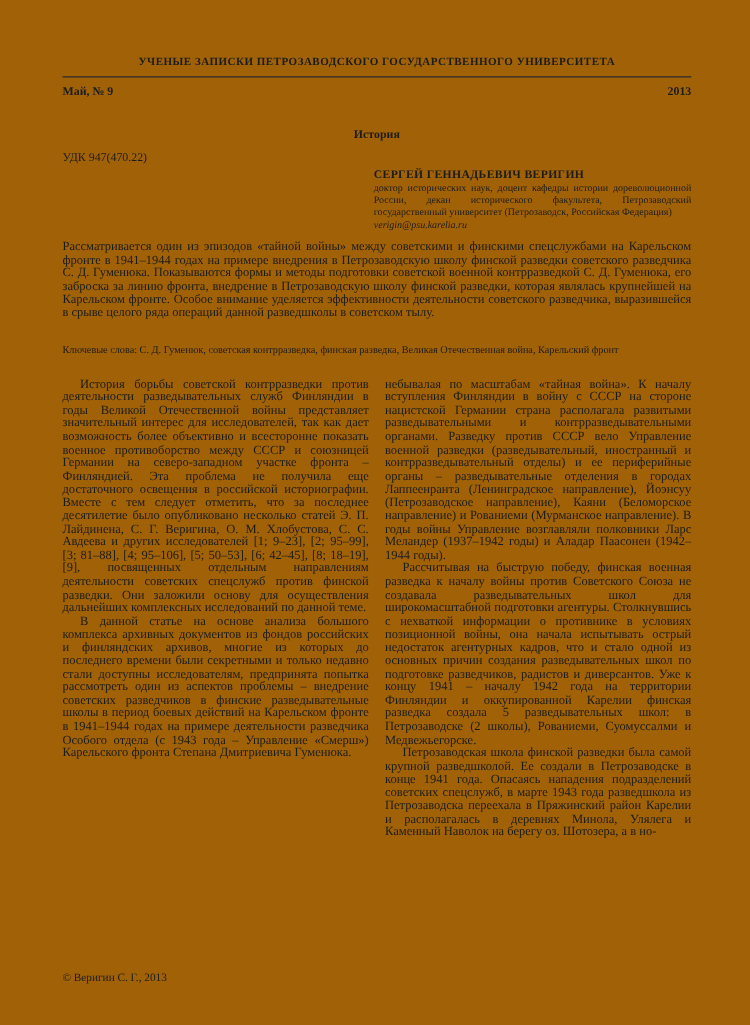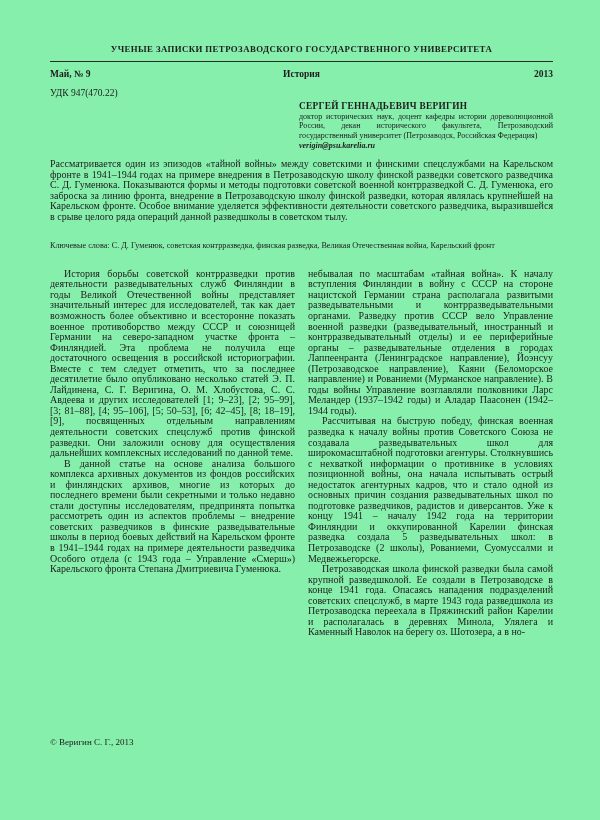--- a/index.html
+++ b/index.html
@@ -1,50 +1,50 @@
 <!DOCTYPE html>
 <html lang="ru"><head>
 <meta charset="utf-8">
 <style>
   * { box-sizing: border-box; }
   html, body { margin: 0; padding: 0; background: #ffffff; }
   .page {
     width: 600px; height: 820px; position: relative; overflow: hidden;
-    background: #86efac; color: #1c1c1c;
+    background: #a16207; color: #1c1c1c;
     font-family: "Liberation Serif", "DejaVu Serif", serif;
     padding: 44px 47px 0 50px;
   }
   .journal-header {
     text-align: center; font-weight: bold; font-size: 8.8px;
     letter-spacing: 0.4px; white-space: nowrap;
   }
   .rule { border-top: 1.2px solid #2b2b2b; margin-top: 7px; }
   .issue-row {
     display: grid; grid-template-columns: 1fr auto 1fr;
     margin-top: 7px; font-weight: bold; font-size: 9.5px;
   }
   .issue-row .cell-right { text-align: right; }
-  .issue-row .cell-center { text-align: left; }
+  .issue-row .cell-center { text-align: left; margin-top: 34px; }
   .udc { margin-top: 9px; font-size: 9.5px; }
   .author-block { width: 254px; margin-left: auto; margin-top: 3px; }
   .author-name { font-weight: bold; font-size: 9.3px; letter-spacing: 0.3px; }
   .author-affiliation { font-size: 8px; line-height: 9.4px; text-align: justify; margin-top: 1px; }
-  .author-email { font-size: 8px; font-style: italic; margin-top: 1px; font-weight: bold; }
+  .author-email { font-size: 8px; font-style: italic; margin-top: 1px; }
   .article-title {
     margin: 14px 0 0; font-size: 10.6px; font-weight: bold;
     text-align: center; line-height: 13px; letter-spacing: 0.2px;
   }
   .title-line { display: block; }
   .abstract { margin: 9px 0 0; font-size: 10px; line-height: 10.5px; text-align: justify; }
   .keywords { margin: 19px 0 0; font-size: 8.2px; line-height: 9.6px; text-align: justify; }
   .columns { display: flex; gap: 13px; margin-top: 18px; }
   .col { width: 245px; }
   .body-p { margin: 0; font-size: 10px; line-height: 10.55px; text-align: justify; }
   .body-p.indent { text-indent: 14px; }
-  .footer-copyright { position: absolute; left: 50px; top: 737px; font-size: 9px; }
+  .footer-copyright { position: absolute; left: 50px; top: 777px; font-size: 9px; }
 </style>
 </head>
 <body>
 
 <div class="page">
 
   <div class="journal-header">УЧЕНЫЕ ЗАПИСКИ ПЕТРОЗАВОДСКОГО ГОСУДАРСТВЕННОГО УНИВЕРСИТЕТА</div>
 
   <div class="rule"></div>
 

